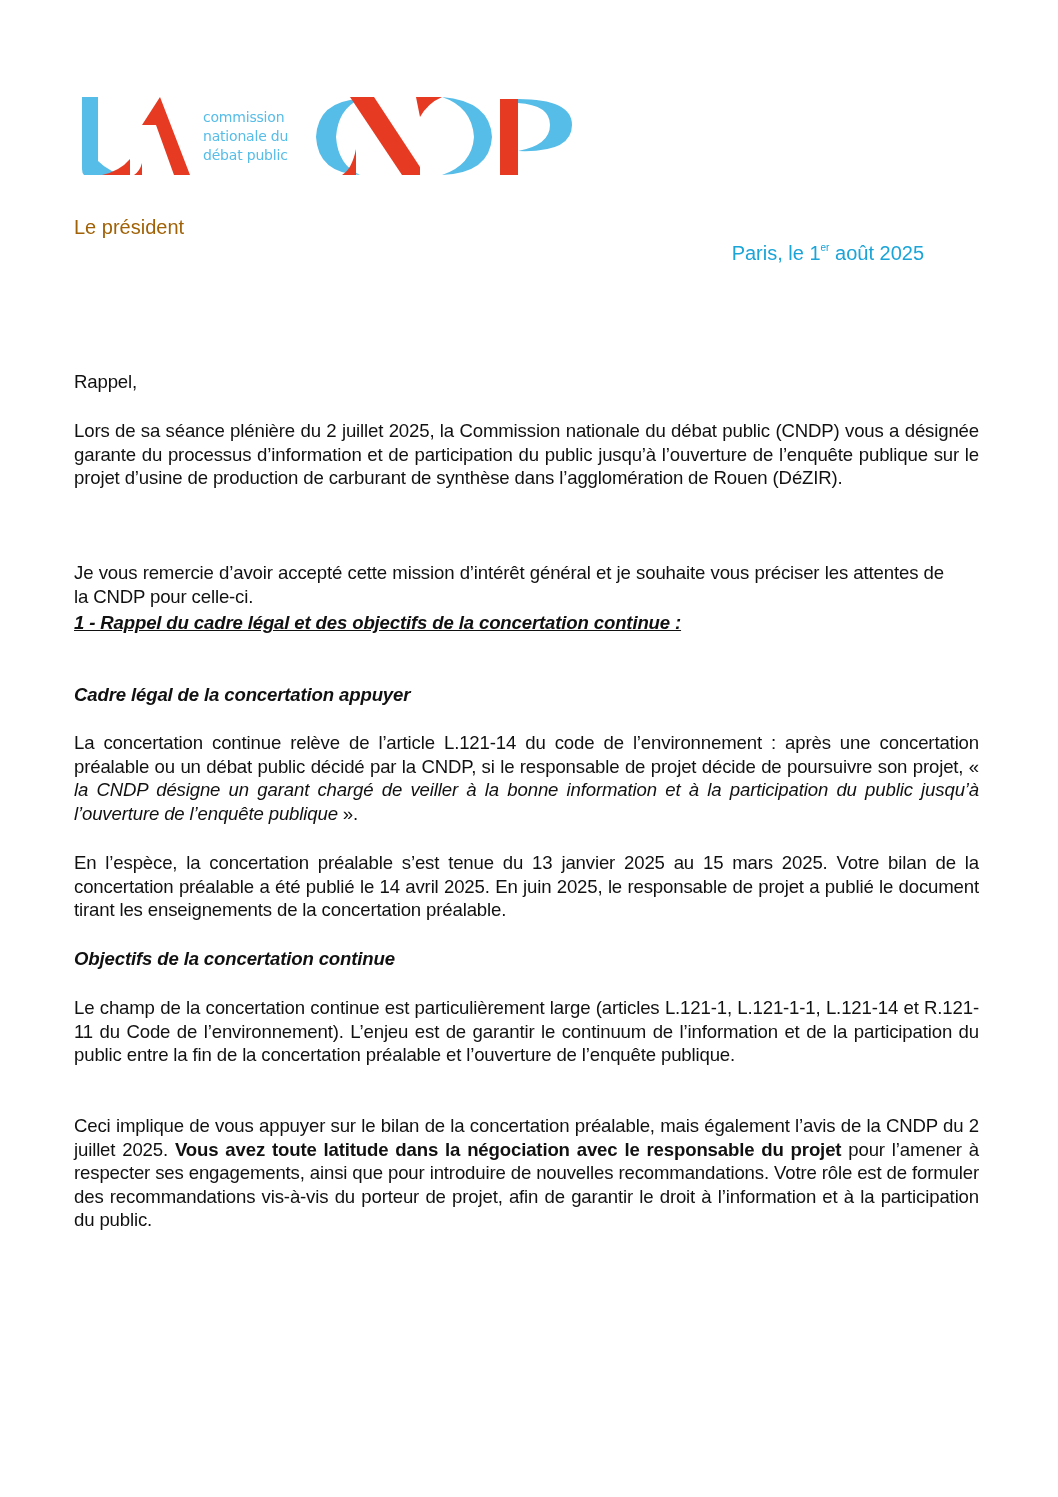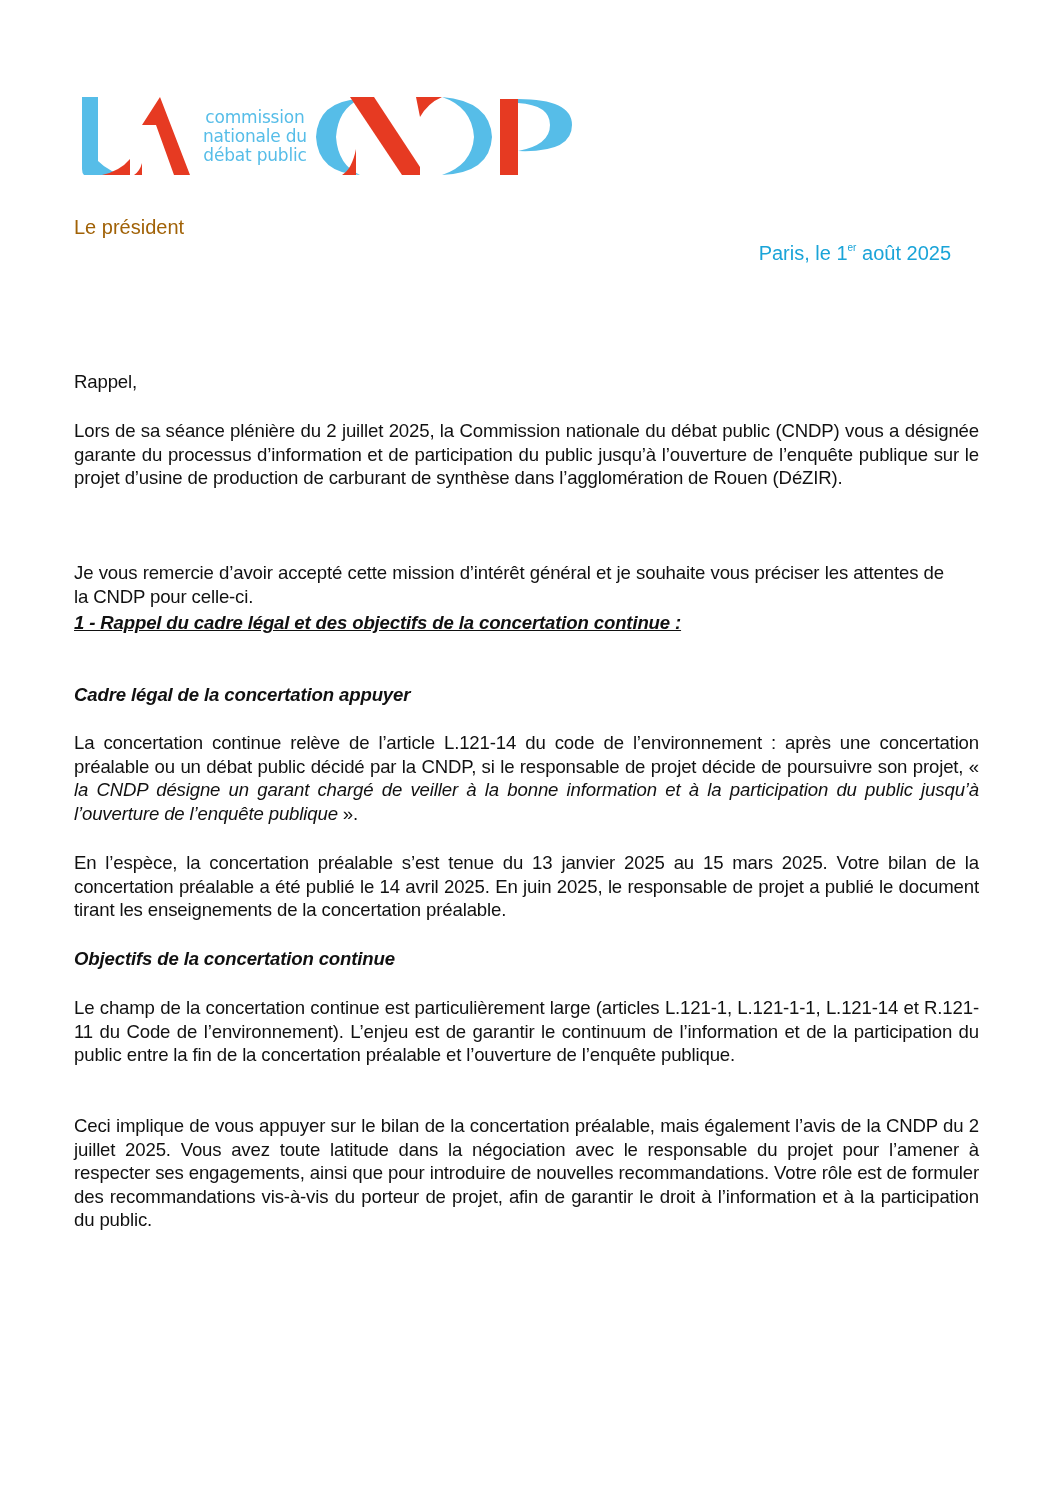--- a/index.html
+++ b/index.html
@@ -1,30 +1,30 @@
 <!DOCTYPE html>
 <html><head>
 <meta charset="utf-8">
 <style>
   html, body { margin: 0; padding: 0; background: #ffffff; }
   body { width: 1058px; height: 1497px; position: relative; overflow: hidden;
          font-family: "Liberation Sans", "DejaVu Sans", sans-serif; color: #111111; }
   .logo { position: absolute; left: 80px; top: 95px; width: 500px; height: 84px; }
-  .logo-text { position: absolute; left: 203px; top: 108px; font-size: 17px; line-height: 19px;
-               color: #56bde8; font-family: "DejaVu Sans", sans-serif; letter-spacing: -0.2px; text-align: center; }
+  .logo-text { position: absolute; left: 203px; top: 108px; font-size: 14px; line-height: 19px;
+               color: #56bde8; font-family: "DejaVu Sans", sans-serif; letter-spacing: -0.2px; }
   .president { position: absolute; left: 74px; top: 216px; font-size: 20px; color: #a16207; }
-  .date { position: absolute; right: 107px; top: 242px; font-size: 20px; color: #1aa4d8; margin-left: 46px; }
+  .date { position: absolute; right: 134px; top: 242px; font-size: 20px; color: #1aa4d8; margin-left: 46px; }
   .date sup { font-size: 10px; vertical-align: 9px; }
   .body-text { position: absolute; left: 74px; width: 905px; font-size: 18.6px; line-height: 23.5px;
                text-align: justify; letter-spacing: -0.15px; }
   .p { margin: 0; }
   .h-underline { font-style: italic; font-weight: bold; text-decoration: underline; }
   .h-italic { font-style: italic; font-weight: bold; }
   .it { font-style: italic; }
-  .b { font-weight: normal; }
+  .b { font-weight: bold; }
 </style>
 </head>
 <body>
 
 <svg class="logo" viewBox="0 0 500 84" xmlns="http://www.w3.org/2000/svg">
 
   <path d="M2 2 L18 2 L18 66 Q30 78 46 80 L4 80 Q2 78 2 74 Z" fill="#56bde8"></path>
   <path d="M22 80 Q40 76 50 64 L50 80 Z" fill="#e63a22"></path>
 
   <path d="M62 30 L80 2 L110 80 L94 80 L76 30 Z" fill="#e63a22"></path>

